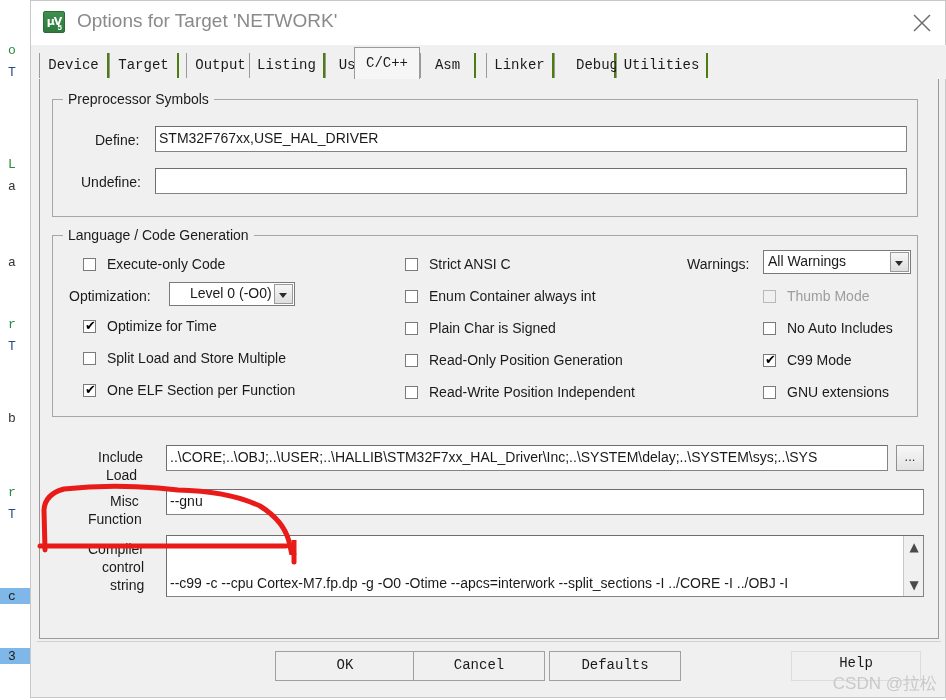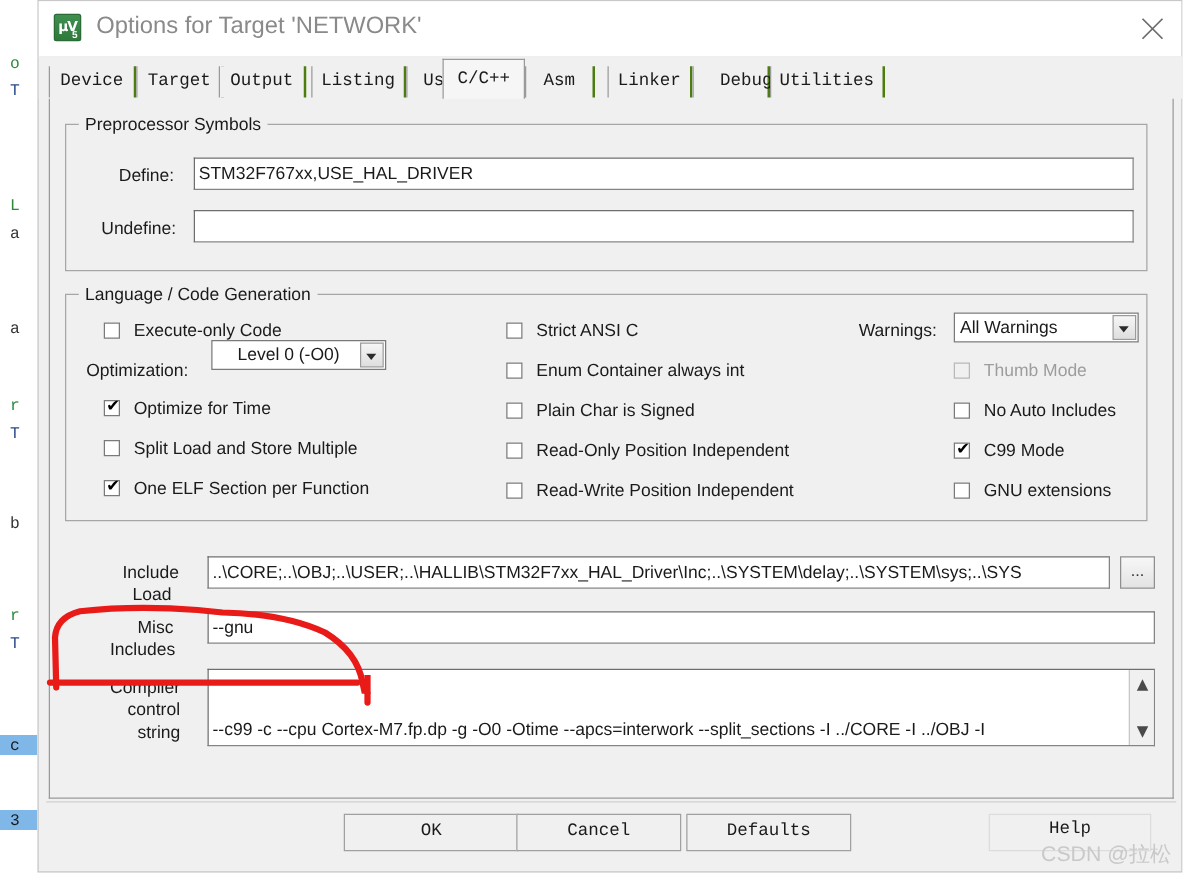--- a/index.html
+++ b/index.html
@@ -345,21 +345,21 @@
         <svg width="18" height="18" viewBox="0 0 18 18">
           <line x1="1" y1="1" x2="17" y2="17" stroke="#6b6b6b" stroke-width="1.4"></line>
           <line x1="17" y1="1" x2="1" y2="17" stroke="#6b6b6b" stroke-width="1.4"></line>
         </svg>
       </div>
     </div>
 
     <div class="tabstrip">
       <div class="tab" style="left:8px;width:70px;">Device</div>
       <div class="tab" style="left:78px;width:70px;">Target</div>
-      <div class="tab" style="left:144px;width:70px;">Output</div>
+      <div class="tab" style="left:155px;width:70px;">Output</div>
       <div class="tab" style="left:218px;width:76px;">Listing</div>
       <div class="tab" style="left:294px;width:62px;">User</div>
       <div class="tab active" style="left:323px;width:66px;">C/C++</div>
       <div class="tab" style="left:389px;width:56px;">Asm</div>
       <div class="tab" style="left:455px;width:68px;">Linker</div>
       <div class="tab" style="left:523px;width:62px;padding-left:21px;">Debug</div>
       <div class="tab" style="left:585px;width:92px;">Utilities</div>
     </div>
 
     <div class="panel">
@@ -372,21 +372,21 @@
         <div class="txtbox" style="left:102px;top:68px;width:752px;height:26px;"></div>
       </div>
 
       <div class="group" style="left:12px;top:156px;width:866px;height:182px;">
         <div class="group-title">Language / Code Generation</div>
 
         <div class="cb" style="left:30px;top:22px;"></div>
         <div class="lbl" style="left:54px;top:20px;">Execute-only Code</div>
 
         <div class="lbl" style="left:16px;top:52px;">Optimization:</div>
-        <div class="combo" style="left:116px;top:36px;width:140px;height:24px;padding-left:20px;">
+        <div class="combo" style="left:116px;top:46px;width:126px;height:24px;padding-left:20px;">
           <span>Level 0 (-O0)</span>
           <span class="arrowbox">
               <span class="tri"></span>
             </span>
         </div>
 
         <div class="cb" style="left:30px;top:84px;">
             <span class="tick">✔</span>
           </div>
         <div class="lbl" style="left:54px;top:82px;">Optimize for Time</div>
@@ -402,21 +402,21 @@
         <div class="cb" style="left:352px;top:22px;"></div>
         <div class="lbl" style="left:376px;top:20px;">Strict ANSI C</div>
 
         <div class="cb" style="left:352px;top:54px;"></div>
         <div class="lbl" style="left:376px;top:52px;">Enum Container always int</div>
 
         <div class="cb" style="left:352px;top:86px;"></div>
         <div class="lbl" style="left:376px;top:84px;text-align:right;">Plain Char is Signed</div>
 
         <div class="cb" style="left:352px;top:118px;"></div>
-        <div class="lbl" style="left:376px;top:116px;">Read-Only Position Independent</div>
+        <div class="lbl" style="left:376px;top:116px;">Read-Only Position Generation</div>
 
         <div class="cb" style="left:352px;top:150px;"></div>
         <div class="lbl" style="left:376px;top:148px;">Read-Write Position Independent</div>
 
         <div class="lbl" style="left:634px;top:20px;">Warnings:</div>
         <div class="combo" style="left:710px;top:14px;width:148px;height:24px;">
           <span>All Warnings</span>
           <span class="arrowbox">
               <span class="tri"></span>
             </span>
@@ -436,21 +436,21 @@
         <div class="cb" style="left:710px;top:150px;"></div>
         <div class="lbl" style="left:734px;top:148px;">GNU extensions</div>
       </div>
 
       <div class="lbl" style="left:58px;top:370px;">Include</div>
       <div class="lbl" style="left:66px;top:388px;">Load</div>
       <div class="txtbox" style="left:126px;top:366px;width:722px;height:26px;">..\CORE;..\OBJ;..\USER;..\HALLIB\STM32F7xx_HAL_Driver\Inc;..\SYSTEM\delay;..\SYSTEM\sys;..\SYS</div>
       <div class="browse-btn" style="left:856px;top:366px;width:28px;height:26px;">...</div>
 
       <div class="lbl" style="left:70px;top:414px;">Misc</div>
-      <div class="lbl" style="left:48px;top:432px;">Includes</div>
+      <div class="lbl" style="left:48px;top:432px;">Function</div>
       <div class="txtbox" style="left:126px;top:410px;width:758px;height:26px;">--gnu</div>
 
       <div class="lbl" style="left:48px;top:462px;">Compiler</div>
       <div class="lbl" style="left:62px;top:480px;">control</div>
       <div class="lbl" style="left:70px;top:498px;">string</div>
       <div class="txtbox multi" style="left:126px;top:456px;width:758px;height:62px;padding-right:22px;">
         <div>--c99 -c --cpu Cortex-M7.fp.dp -g -O0 -Otime --apcs=interwork --split_sections -I ../CORE -I ../OBJ -I</div>
         
         
         <div class="vscroll" style="right:0;top:0;bottom:0;">

